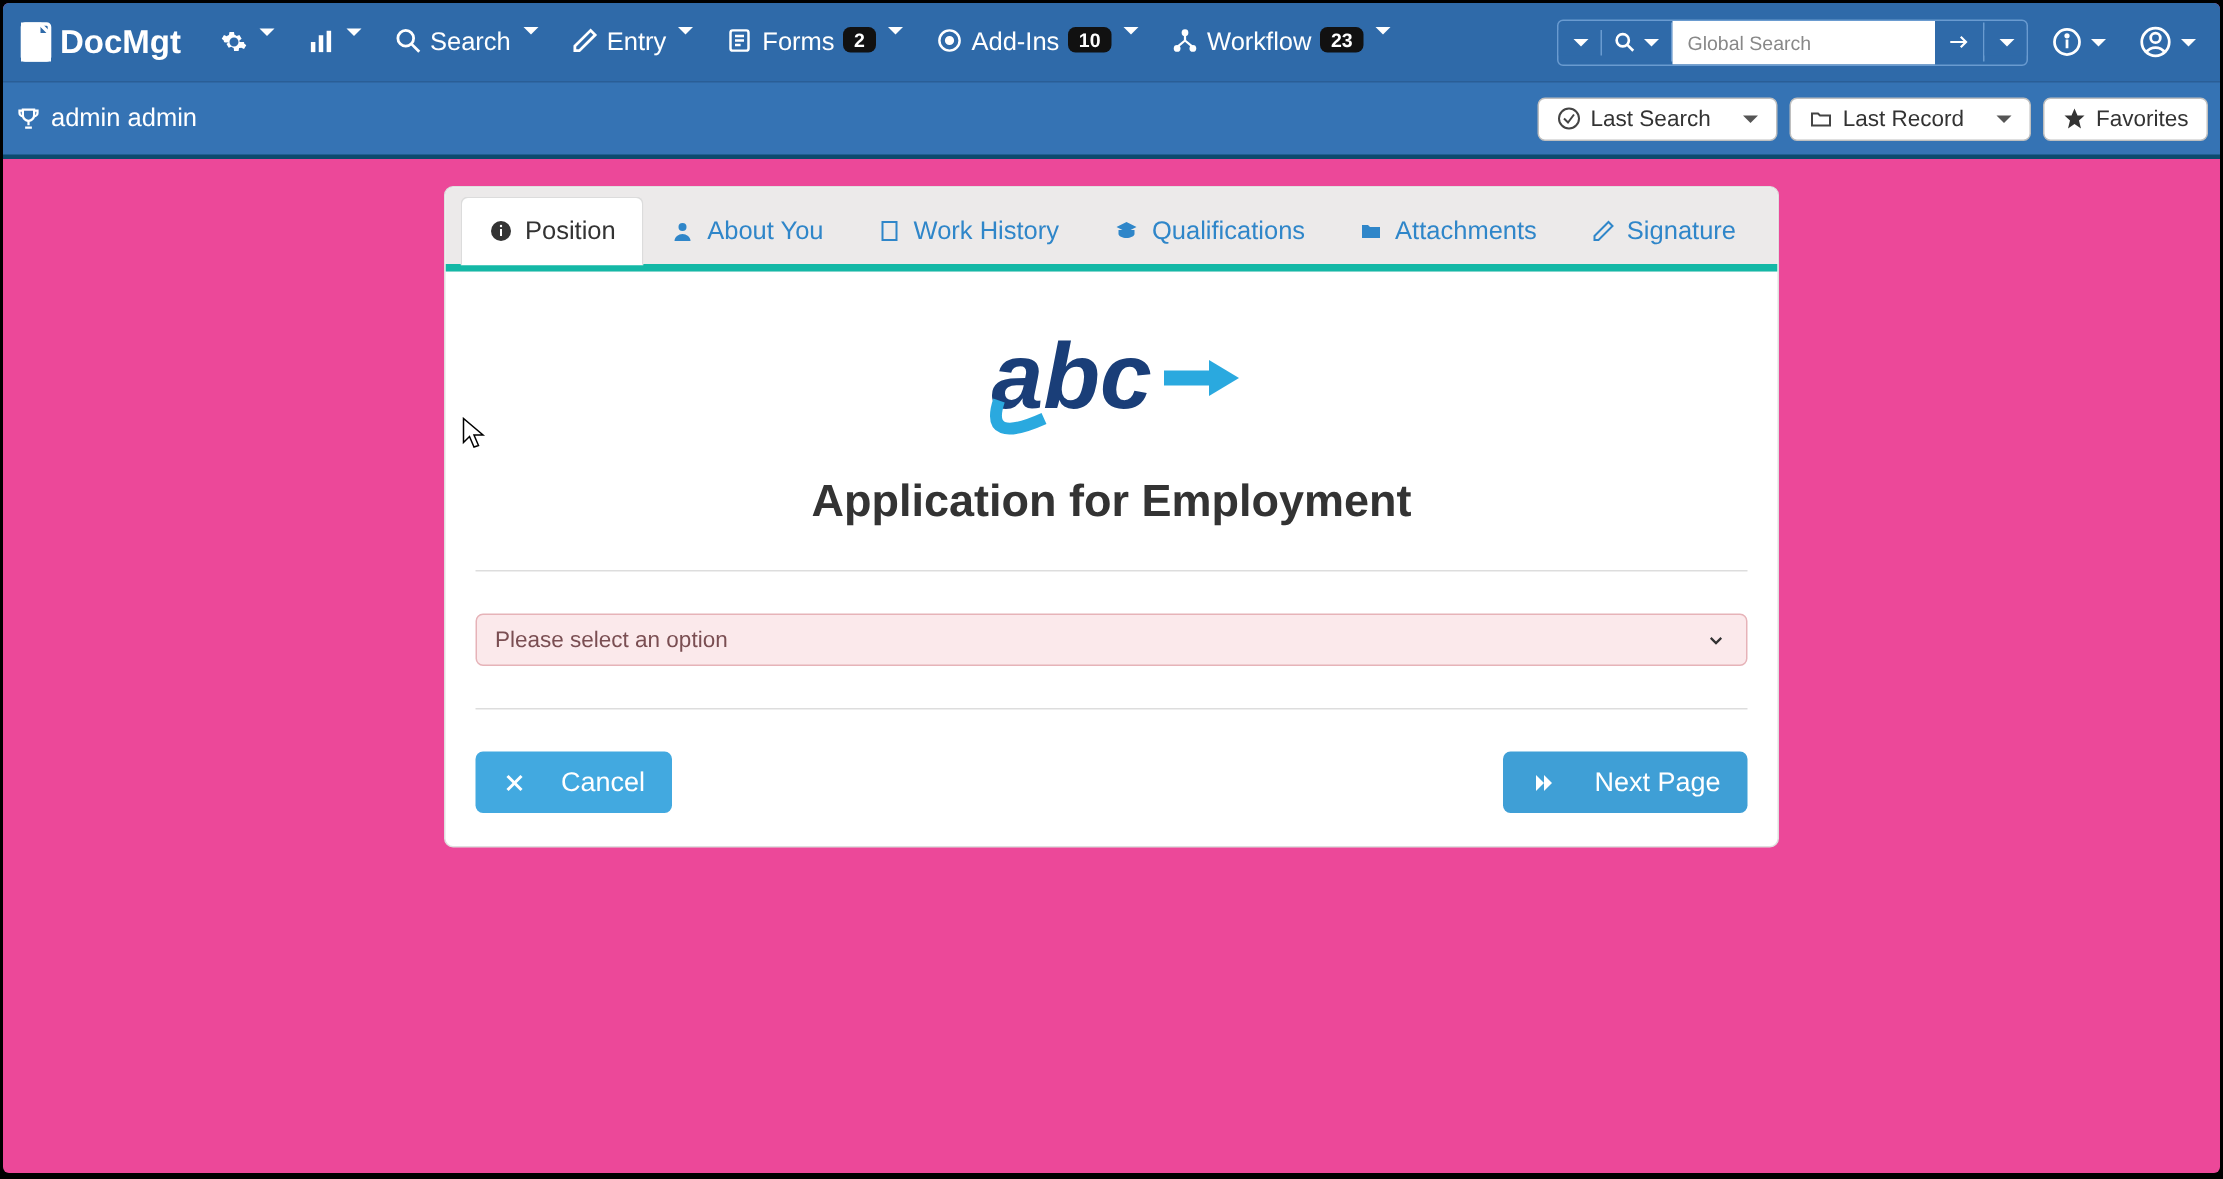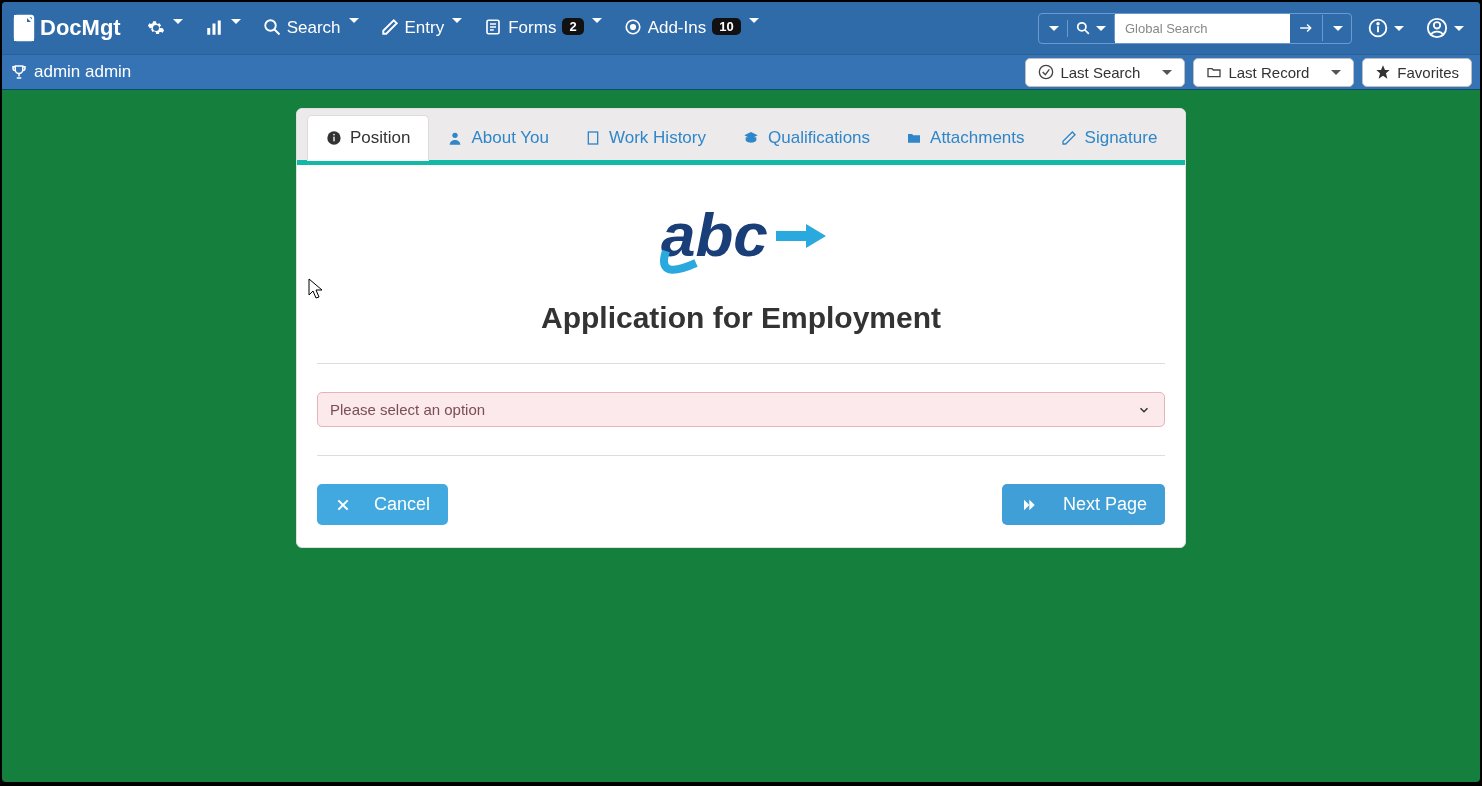--- a/index.html
+++ b/index.html
@@ -1,32 +1,32 @@
 <!DOCTYPE html>
 <html><head>
 <meta charset="utf-8">
 <style>
   *{box-sizing:border-box;margin:0;padding:0;font-family:"Segoe UI",Arial,sans-serif}
   body{background:#000;width:1482px;height:786px;overflow:hidden}
-  .app{background:#15803d;width:1478px;height:780px;margin:2px;position:relative;border-radius:4px;overflow:hidden}
+  .app{background:#ec4899;width:1478px;height:780px;margin:2px;position:relative;border-radius:4px;overflow:hidden}
   .topbar{background:#2f6aa9;height:52px;display:flex;align-items:center;padding:0 10px;color:#fff}
   .logo{display:flex;align-items:center;font-size:22px;font-weight:600;margin-right:18px}
   .logo svg{margin-right:4px}
   .menu{display:flex;align-items:center;gap:6px}
   .menu-item{display:flex;align-items:flex-start;gap:6px;padding:6px 8px;font-size:17px;color:#fff;cursor:pointer;border-radius:3px}
   .badge{background:#111;color:#fff;font-size:13px;font-weight:600;padding:1px 7px;border-radius:5px}
   .caret{width:0;height:0;border-left:5px solid transparent;border-right:5px solid transparent;border-top:5px solid #fff;margin-left:2px}
   .spacer{flex:1}
   .search-group{display:flex;align-items:center;border:1px solid #6a9bd0;border-radius:4px;overflow:hidden}
   .sg-btn{background:#2f6aa9;color:#fff;padding:6px 8px;display:flex;align-items:center;gap:4px;border-right:1px solid #6a9bd0;cursor:pointer;font-size:14px}
   .sg-btn:last-child{border-right:none}
   .sg-input{background:#fff;border:none;padding:7px 10px;width:175px;font-size:13px;color:#333}
   .sg-input::placeholder{color:#888}
   .icon-btn{color:#fff;padding:6px 6px;display:flex;align-items:center;gap:4px;margin-left:10px;cursor:pointer;font-size:18px}
-  .subbar{background:#3573b4;height:36px;border-top:1px solid #2a5e96;border-bottom:1px solid #0c4a6e;display:flex;align-items:center;padding:0 8px;color:#fff}
+  .subbar{background:#3573b4;height:52px;border-top:1px solid #2a5e96;border-bottom:3px solid #0c4a6e;display:flex;align-items:center;padding:0 8px;color:#fff}
   .subbar .user{display:flex;align-items:center;gap:6px;font-size:17px}
   .sub-btn-group{display:flex;gap:8px;margin-left:auto}
   .sub-btn{background:#fff;color:#333;border:1px solid #bfbfbf;border-radius:5px;padding:5px 12px;font-size:15px;display:flex;align-items:center;gap:6px;cursor:pointer}
   .sub-btn .caret{border-top-color:#555}
   .content{padding:18px 0;display:flex;justify-content:center}
   .panel{width:890px;border:1px solid #dfdfdf;border-radius:6px;background:#fff;overflow:hidden}
   .tabs{background:#eceaea;display:flex;border-bottom:5px solid #14b8a6;padding-top:6px;padding-left:10px;gap:0}
   .tab{padding:12px 18px 12px 18px;font-size:17px;color:#2f86c9;display:flex;align-items:center;gap:8px;cursor:pointer;border-top-left-radius:5px;border-top-right-radius:5px}
   .tab.active{background:#fff;color:#333;border:1px solid #dcdcdc;border-bottom:1px solid #fff;margin-bottom:-1px}
   .panel-body{padding:26px 20px 22px 20px}
@@ -101,20 +101,31 @@
       </div>
       <div class="menu-item">
         <svg width="18" height="18" viewBox="0 0 24 24" fill="none" stroke="#fff" stroke-width="2.2">
             <circle cx="12" cy="12" r="9"></circle>
             <circle cx="12" cy="12" r="3" fill="#fff"></circle>
           </svg>
         <span>Add-Ins</span>
         <span class="badge">10</span>
         <span class="caret"></span>
       </div>
+      <div class="menu-item">
+        <svg width="18" height="18" viewBox="0 0 24 24" fill="#fff">
+            <circle cx="12" cy="5" r="3"></circle>
+            <circle cx="5" cy="19" r="3"></circle>
+            <circle cx="19" cy="19" r="3"></circle>
+            <path d="M12 8v4M12 12l-6 5M12 12l6 5" stroke="#fff" stroke-width="2"></path>
+          </svg>
+        <span>Workflow</span>
+        <span class="badge">23</span>
+        <span class="caret"></span>
+      </div>
     </div>
     <div class="spacer"></div>
     <div class="search-group">
       <div class="sg-btn">
           <span class="caret"></span>
         </div>
       <div class="sg-btn">
         <svg width="14" height="14" viewBox="0 0 24 24" fill="none" stroke="#fff" stroke-width="3">
             <circle cx="10" cy="10" r="7"></circle>
             <line x1="15" y1="15" x2="22" y2="22"></line>

